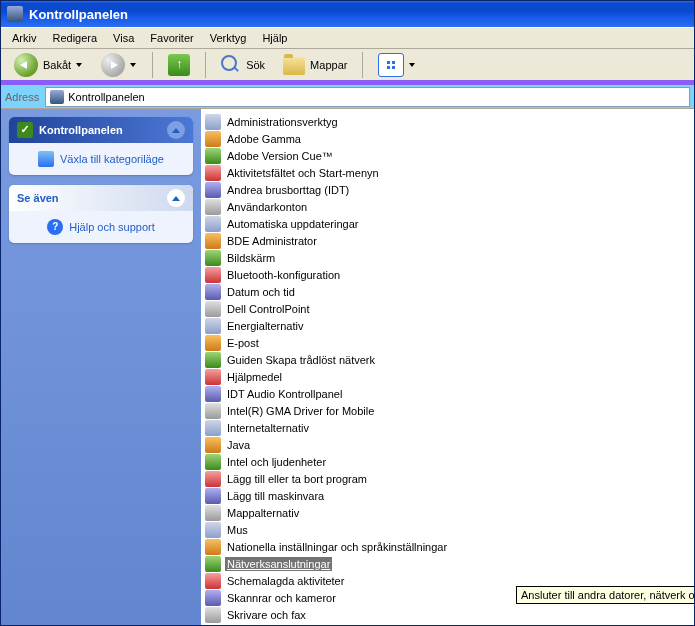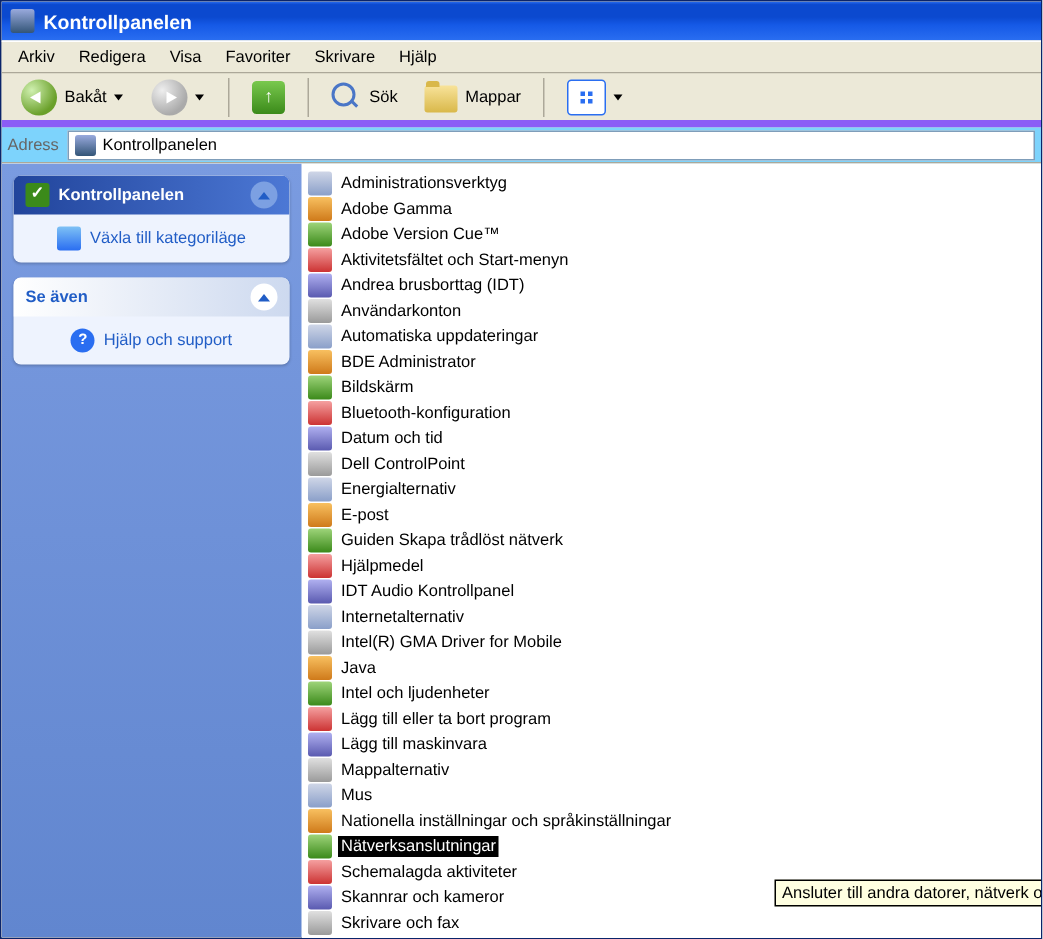--- a/index.html
+++ b/index.html
@@ -46,21 +46,21 @@
   .pbody { padding:8px 10px; display:flex; flex-direction:column; gap:8px; }
   .plink { display:flex; align-items:center; gap:6px; color:#215dc6; cursor:pointer;justify-content:center; }
   .plink .ico { width:16px; height:16px; border-radius:2px; display:inline-block; }
   .plink .ico.switch { background: linear-gradient(#7ec1f5,#2a6ef1); }
   .plink .ico.help { background:#2a6ef1; border-radius:50%; position:relative; }
   .plink .ico.help::after { content:"?"; position:absolute; inset:0; color:#fff; text-align:center; font-weight:bold; font-size:10px; line-height:16px; }
   .main { flex:1; overflow:auto; background:#fff; position:relative; }
   .list { padding:4px 0; }
   .row { display:flex; align-items:center; height:17px; padding:0 4px; gap:4px; white-space:nowrap; cursor:default; position:relative; }
   .row .ic { width:16px; height:16px; flex:0 0 16px; border-radius:2px; }
-  .row.selected .lbl { background:#000000; color:#fff; padding:1px 2px; }
+  .row.selected .lbl { background:#737373; color:#fff; padding:1px 2px;text-decoration:underline; }
   .row .lbl { padding:1px 2px; }
   .tooltip { position:absolute; background:#ffffe1; border:1px solid #000; padding:2px 4px; font-size:11px; white-space:nowrap; z-index:10; }
   
   .c1{background:linear-gradient(#cfd6e7,#8a9fc9);}
   .c2{background:linear-gradient(#f8c060,#cf7a1a);}
   .c3{background:linear-gradient(#9ed47a,#3b8a1a);}
   .c4{background:linear-gradient(#f5a0a0,#c33);}
   .c5{background:linear-gradient(#b0b0f0,#5a5ab0);}
   .c6{background:linear-gradient(#e0e0e0,#9a9a9a);}
 </style>
@@ -72,21 +72,21 @@
   <div class="titlebar">
     <span class="ticon"></span>
     <span>Kontrollpanelen</span>
   </div>
 
   <div class="menubar">
     <span>Arkiv</span>
     <span>Redigera</span>
     <span>Visa</span>
     <span>Favoriter</span>
-    <span>Skrivare</span>
+    <span>Verktyg</span>
     <span>Hjälp</span>
   </div>
 
   <div class="toolbar">
     <div class="tb-btn">
       <span class="circle"></span>
       <span>Bakåt</span>
       <span class="chev"></span>
     </div>
     <div class="tb-btn">
@@ -225,28 +225,28 @@
           </div>
           <div class="row">
             <span class="ic c4"></span>
             <span class="lbl">Hjälpmedel</span>
           </div>
           <div class="row">
             <span class="ic c5"></span>
             <span class="lbl">IDT Audio  Kontrollpanel</span>
           </div>
           <div class="row">
+            <span class="ic c6"></span>
+            <span class="lbl">Intel(R) GMA Driver for Mobile</span>
+          </div>
+          <div class="row">
             <span class="ic c1"></span>
             <span class="lbl">Internetalternativ</span>
           </div>
           <div class="row">
-            <span class="ic c6"></span>
-            <span class="lbl">Intel(R) GMA Driver for Mobile</span>
-          </div>
-          <div class="row">
             <span class="ic c2"></span>
             <span class="lbl">Java</span>
           </div>
           <div class="row">
             <span class="ic c3"></span>
             <span class="lbl">Intel och ljudenheter</span>
           </div>
           <div class="row">
             <span class="ic c4"></span>
             <span class="lbl">Lägg till eller ta bort program</span>

